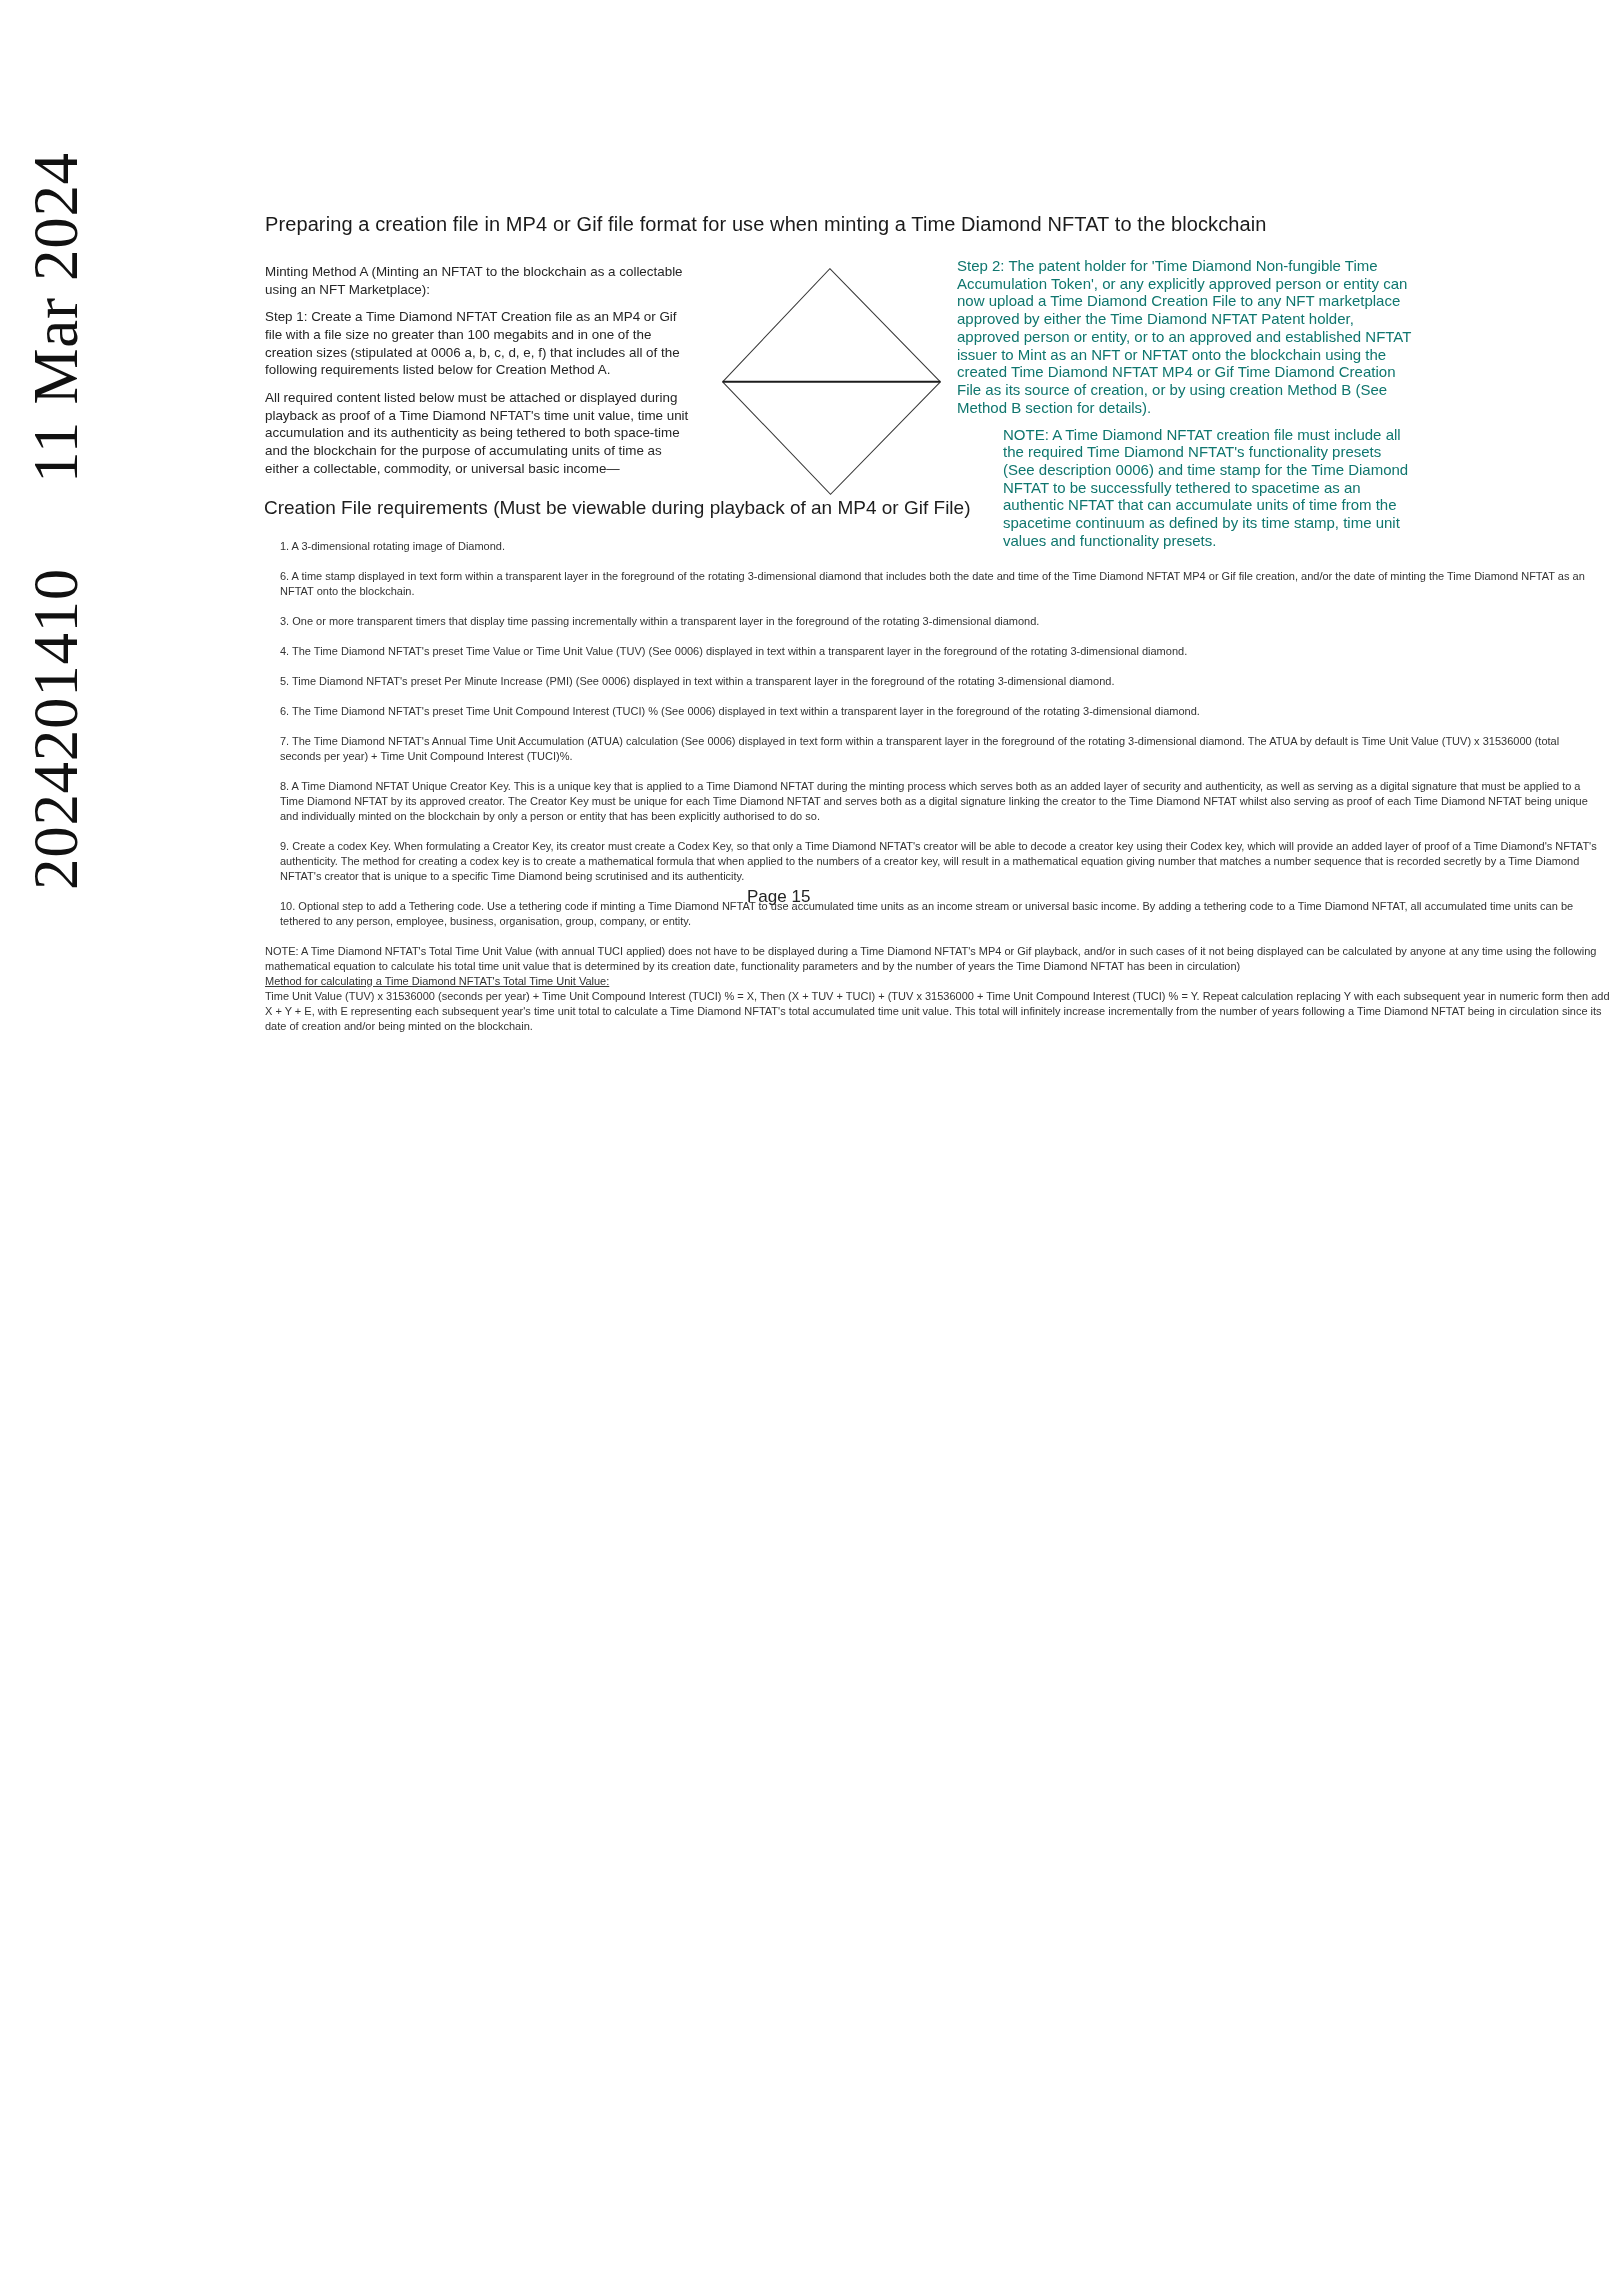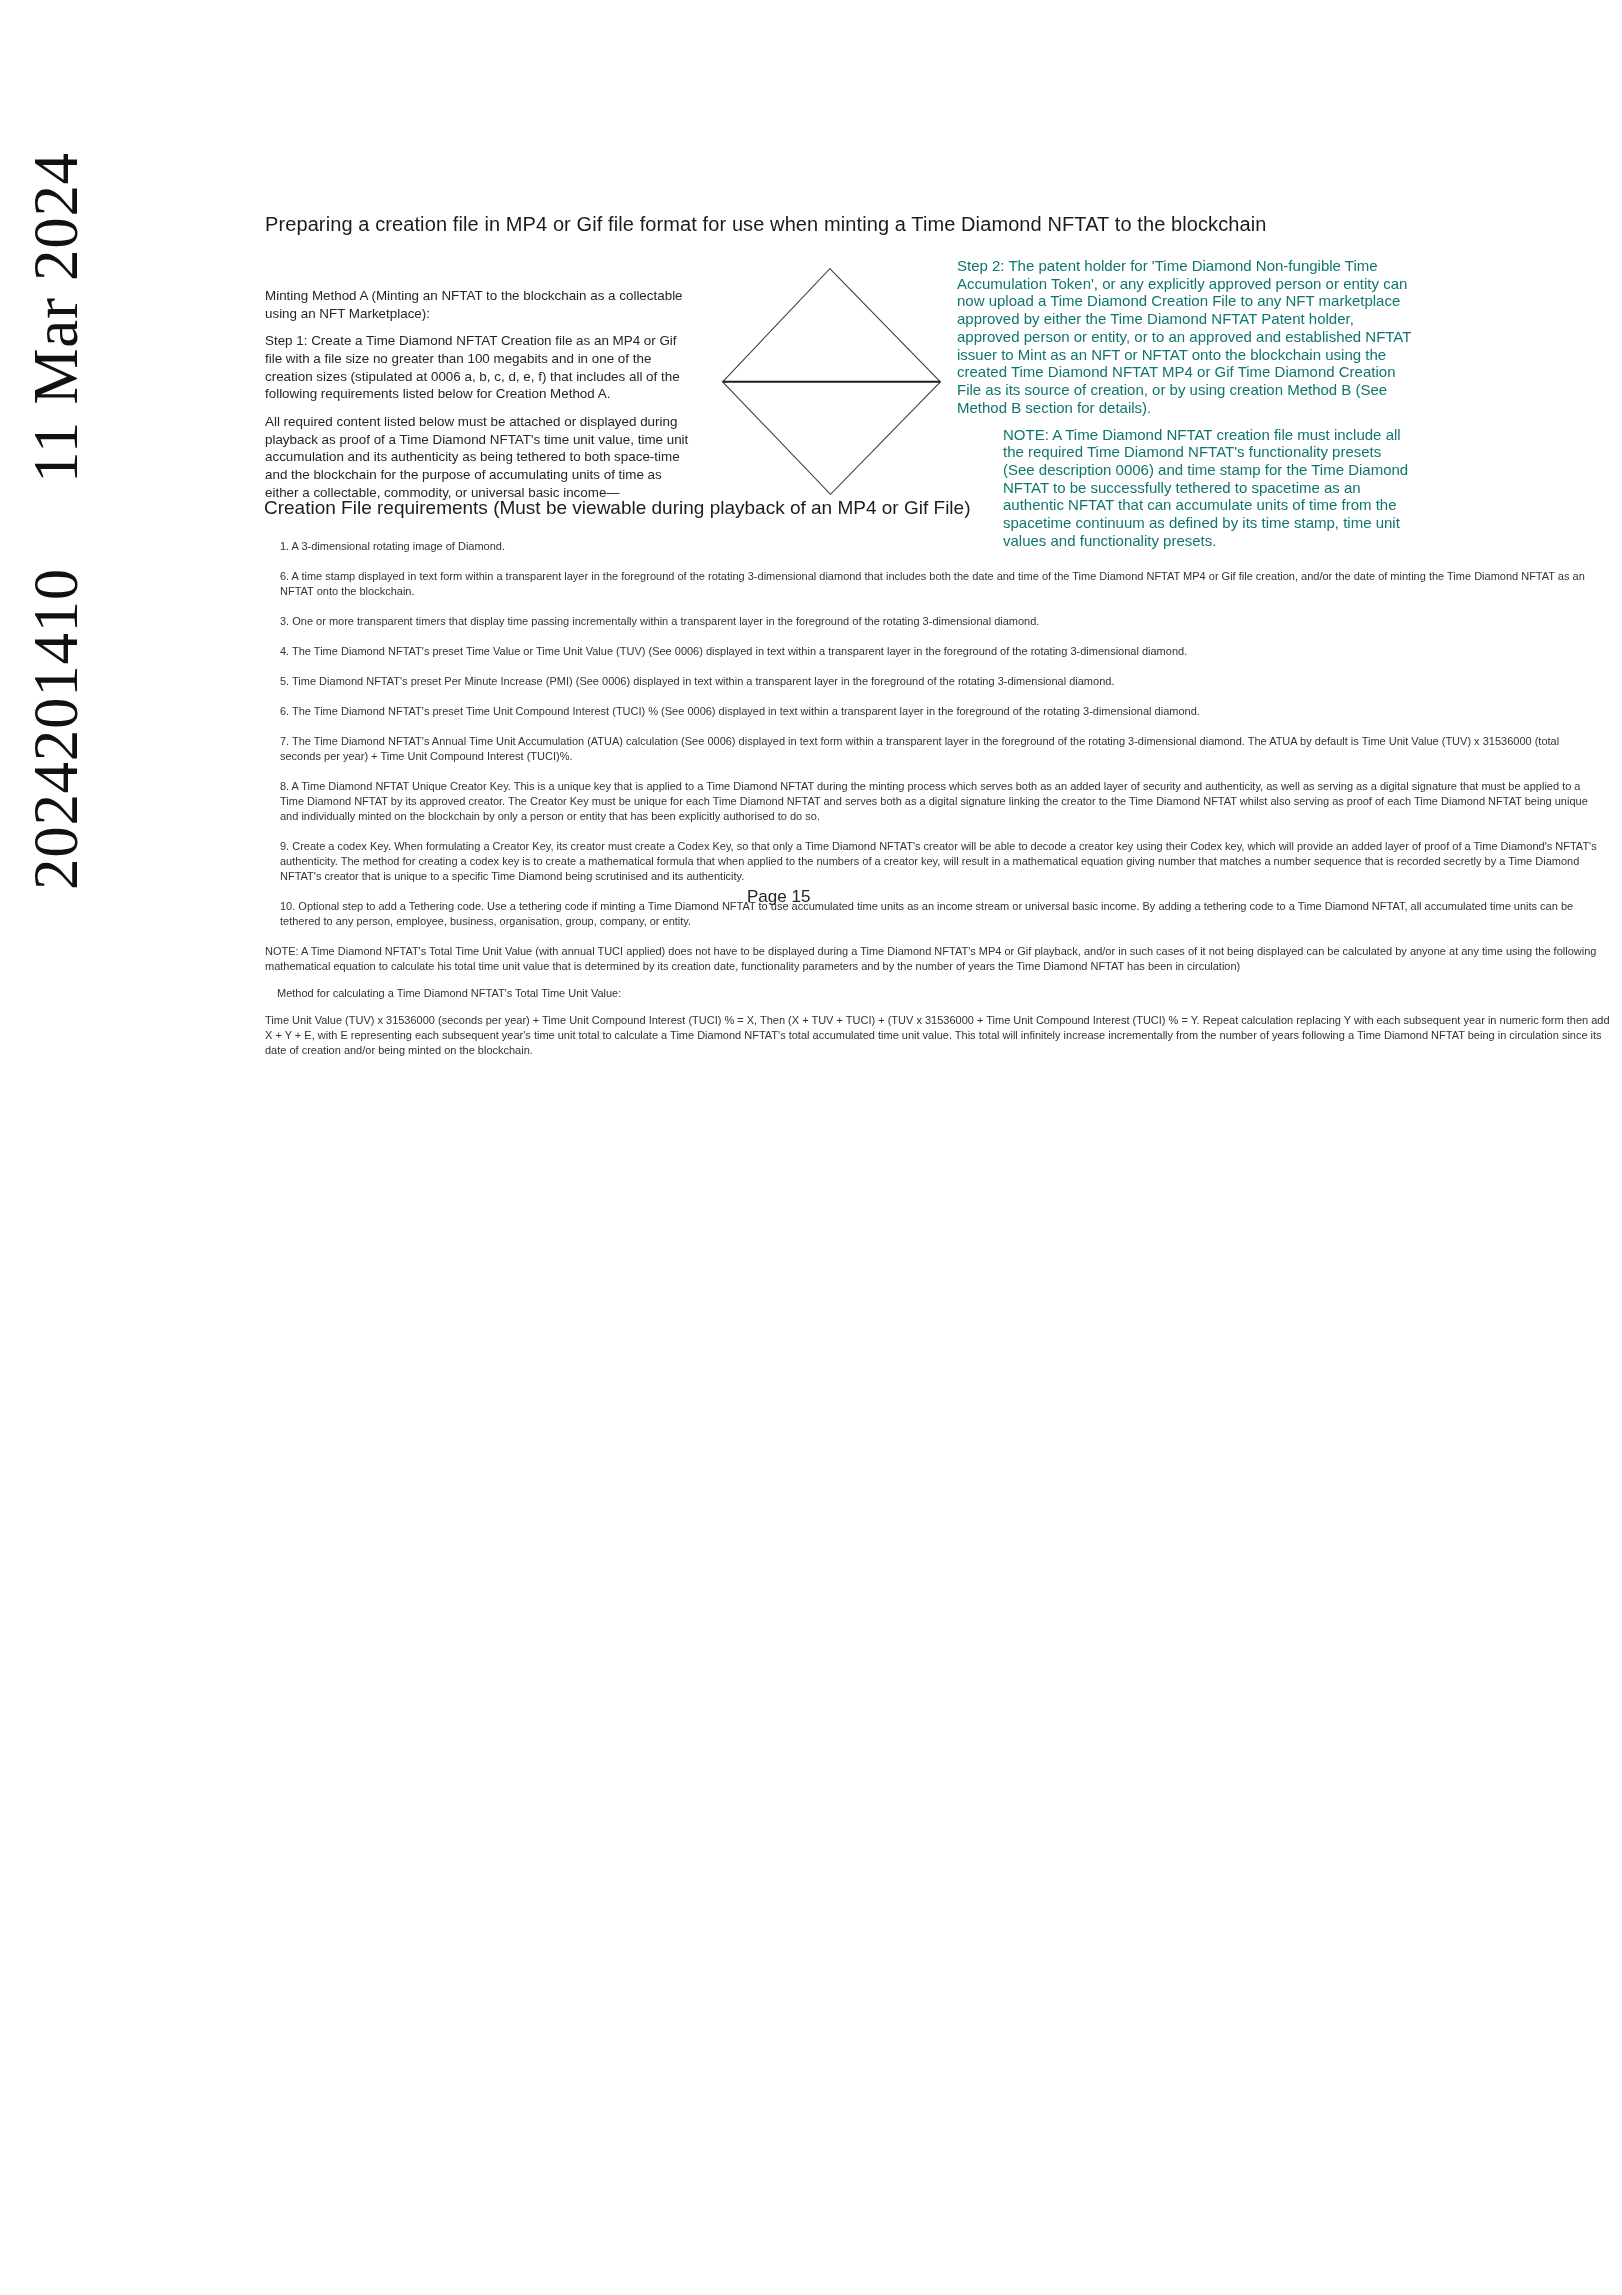--- a/index.html
+++ b/index.html
@@ -31,21 +31,21 @@
   .doc-title {
     position: absolute; left: 265px; top: 213px;
     width: 1112px;
     font-size: 20px;
     color: #1b1b1b;
     letter-spacing: 0.1px;
   }
 
   .col-left {
     position: absolute; left: 265px; top: 263px; width: 432px;
-    font-size: 13.4px; line-height: 17.7px; color: #252525; margin-top: 24px;
+    font-size: 13.4px; line-height: 17.7px; color: #252525;
   }
   .col-left p { margin-bottom: 9.8px; }
 
   .col-right {
     position: absolute; left: 957px; top: 257px; width: 455px;
     font-size: 15px; line-height: 17.7px; color: #0f766e;
   }
   .col-right .note {
     margin-top: 9.2px;
     margin-left: 46px;
@@ -62,21 +62,21 @@
     width: 916px;
     font-size: 19px; color: #1d1d1d;
   }
 
   .req-list {
     position: absolute; left: 265px; top: 524px; width: 1347px;
     font-size: 11px; line-height: 15px; color: #333;
   }
   .req-list .item { margin: 15px; }
   .req-list .note-block { margin: 0; }
-  .req-list .method-heading { margin: 12px; }
+  .req-list .method-heading { margin: 0; text-decoration: underline; }
 
   .page-number {
     position: absolute; left: 747px; top: 887px;
     font-size: 17px; color: #222;
   }
 </style>
 </head>
 <body>
 
 <div class="page">

